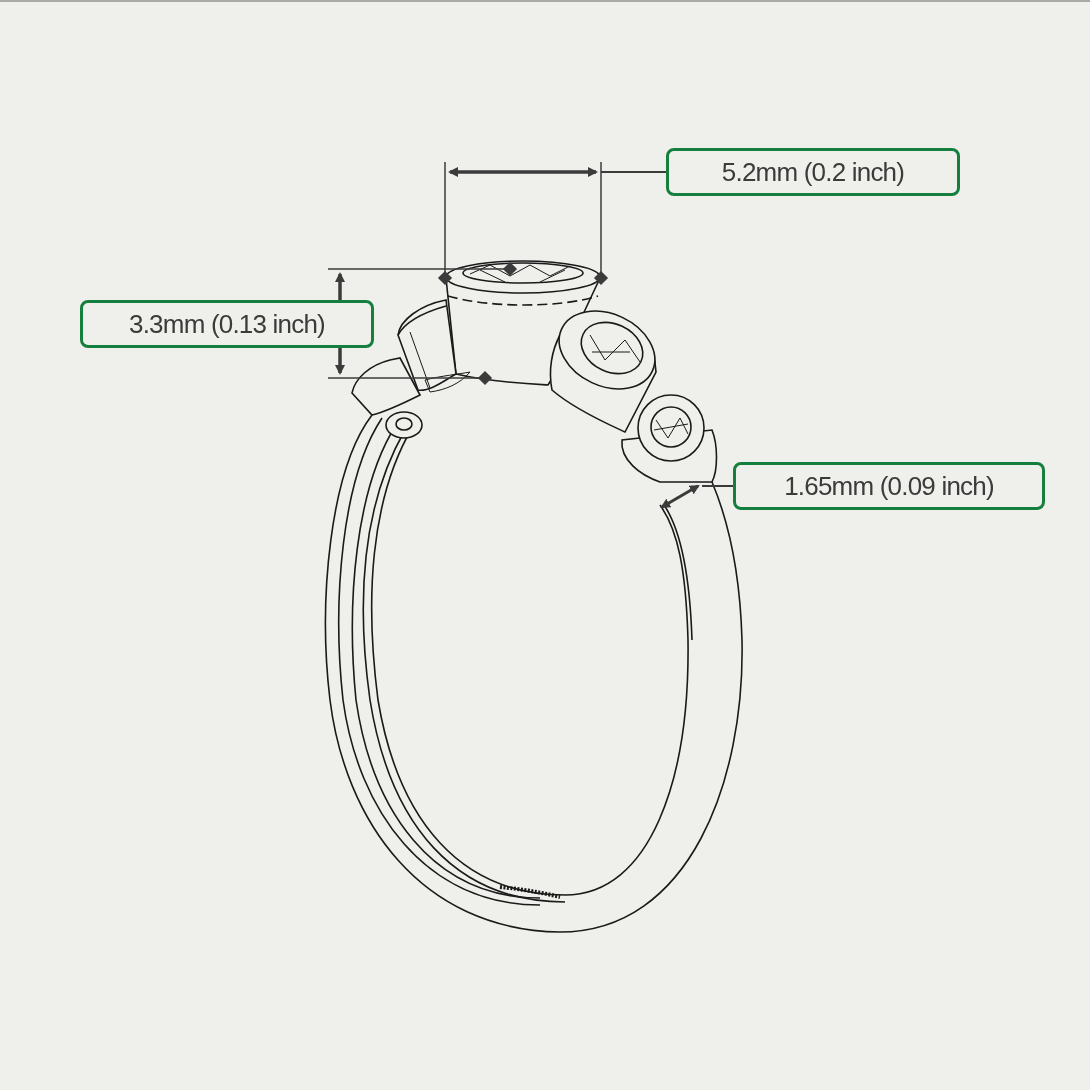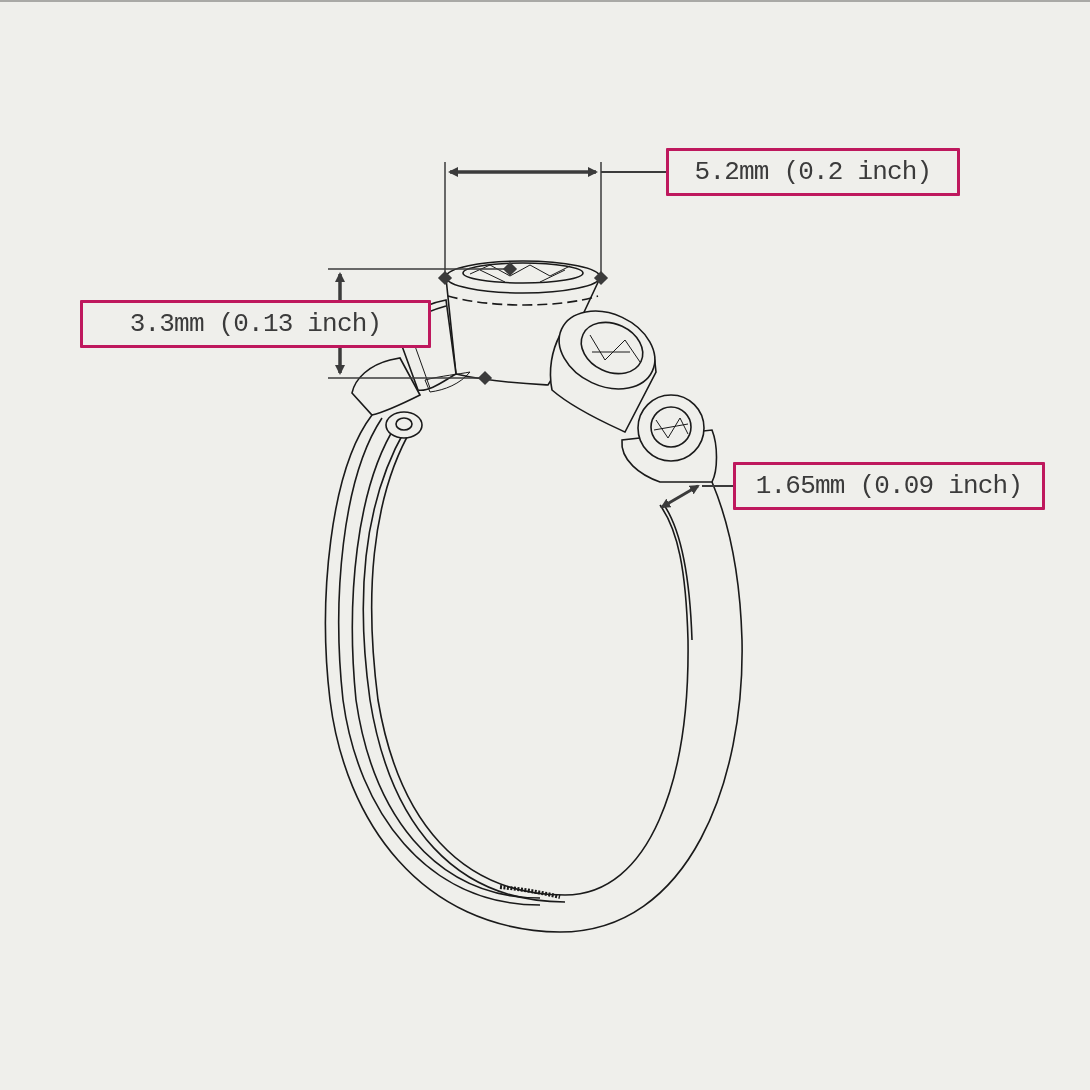--- a/index.html
+++ b/index.html
@@ -7,25 +7,25 @@
       width: 1090px; height: 1090px; overflow: hidden;
       background: #efefeb;
       position: relative;
       font-family: "DejaVu Sans", sans-serif;
     }
     .top-rule { position: absolute; left: 0; top: 0; width: 1090px; height: 2px; background: #a9a9a6; }
     svg.drawing { position: absolute; left: 0; top: 0; }
     .callout {
       position: absolute;
       box-sizing: border-box;
-      border: 3px solid #be185d;
-      border-radius: 1px;
+      border: 3px solid #15803d;
+      border-radius: 8px;
       background: #efefeb;
       color: #3b3b3b;
-      font-family: Liberation Mono, monospace;
+      font-family: Liberation Sans, sans-serif;
       font-size: 26px;
       letter-spacing: -0.8px;
       display: flex; align-items: center; justify-content: center;
       white-space: nowrap;
     }
   </style>
 </head>
 <body>
 
 <div class="top-rule"></div>
@@ -103,15 +103,15 @@
   <g fill="#3b3b3b">
     <rect x="440" y="273" width="10" height="10" transform="rotate(45 445 278)"></rect>
     <rect x="596" y="273" width="10" height="10" transform="rotate(45 601 278)"></rect>
     <rect x="505" y="264" width="10" height="10" transform="rotate(45 510 269)"></rect>
     <rect x="480" y="373" width="10" height="10" transform="rotate(45 485 378)"></rect>
   </g>
 </svg>
 
 <div class="callout" style="left:666px; top:148px; width:294px; height:48px;">5.2mm (0.2 inch)</div>
 
-<div class="callout" style="left:80px; top:300px; width:351px; height:48px;">3.3mm (0.13 inch)</div>
+<div class="callout" style="left:80px; top:300px; width:294px; height:48px;">3.3mm (0.13 inch)</div>
 
 <div class="callout" style="left:733px; top:462px; width:312px; height:48px;">1.65mm (0.09 inch)</div>
 
 </body></html>

